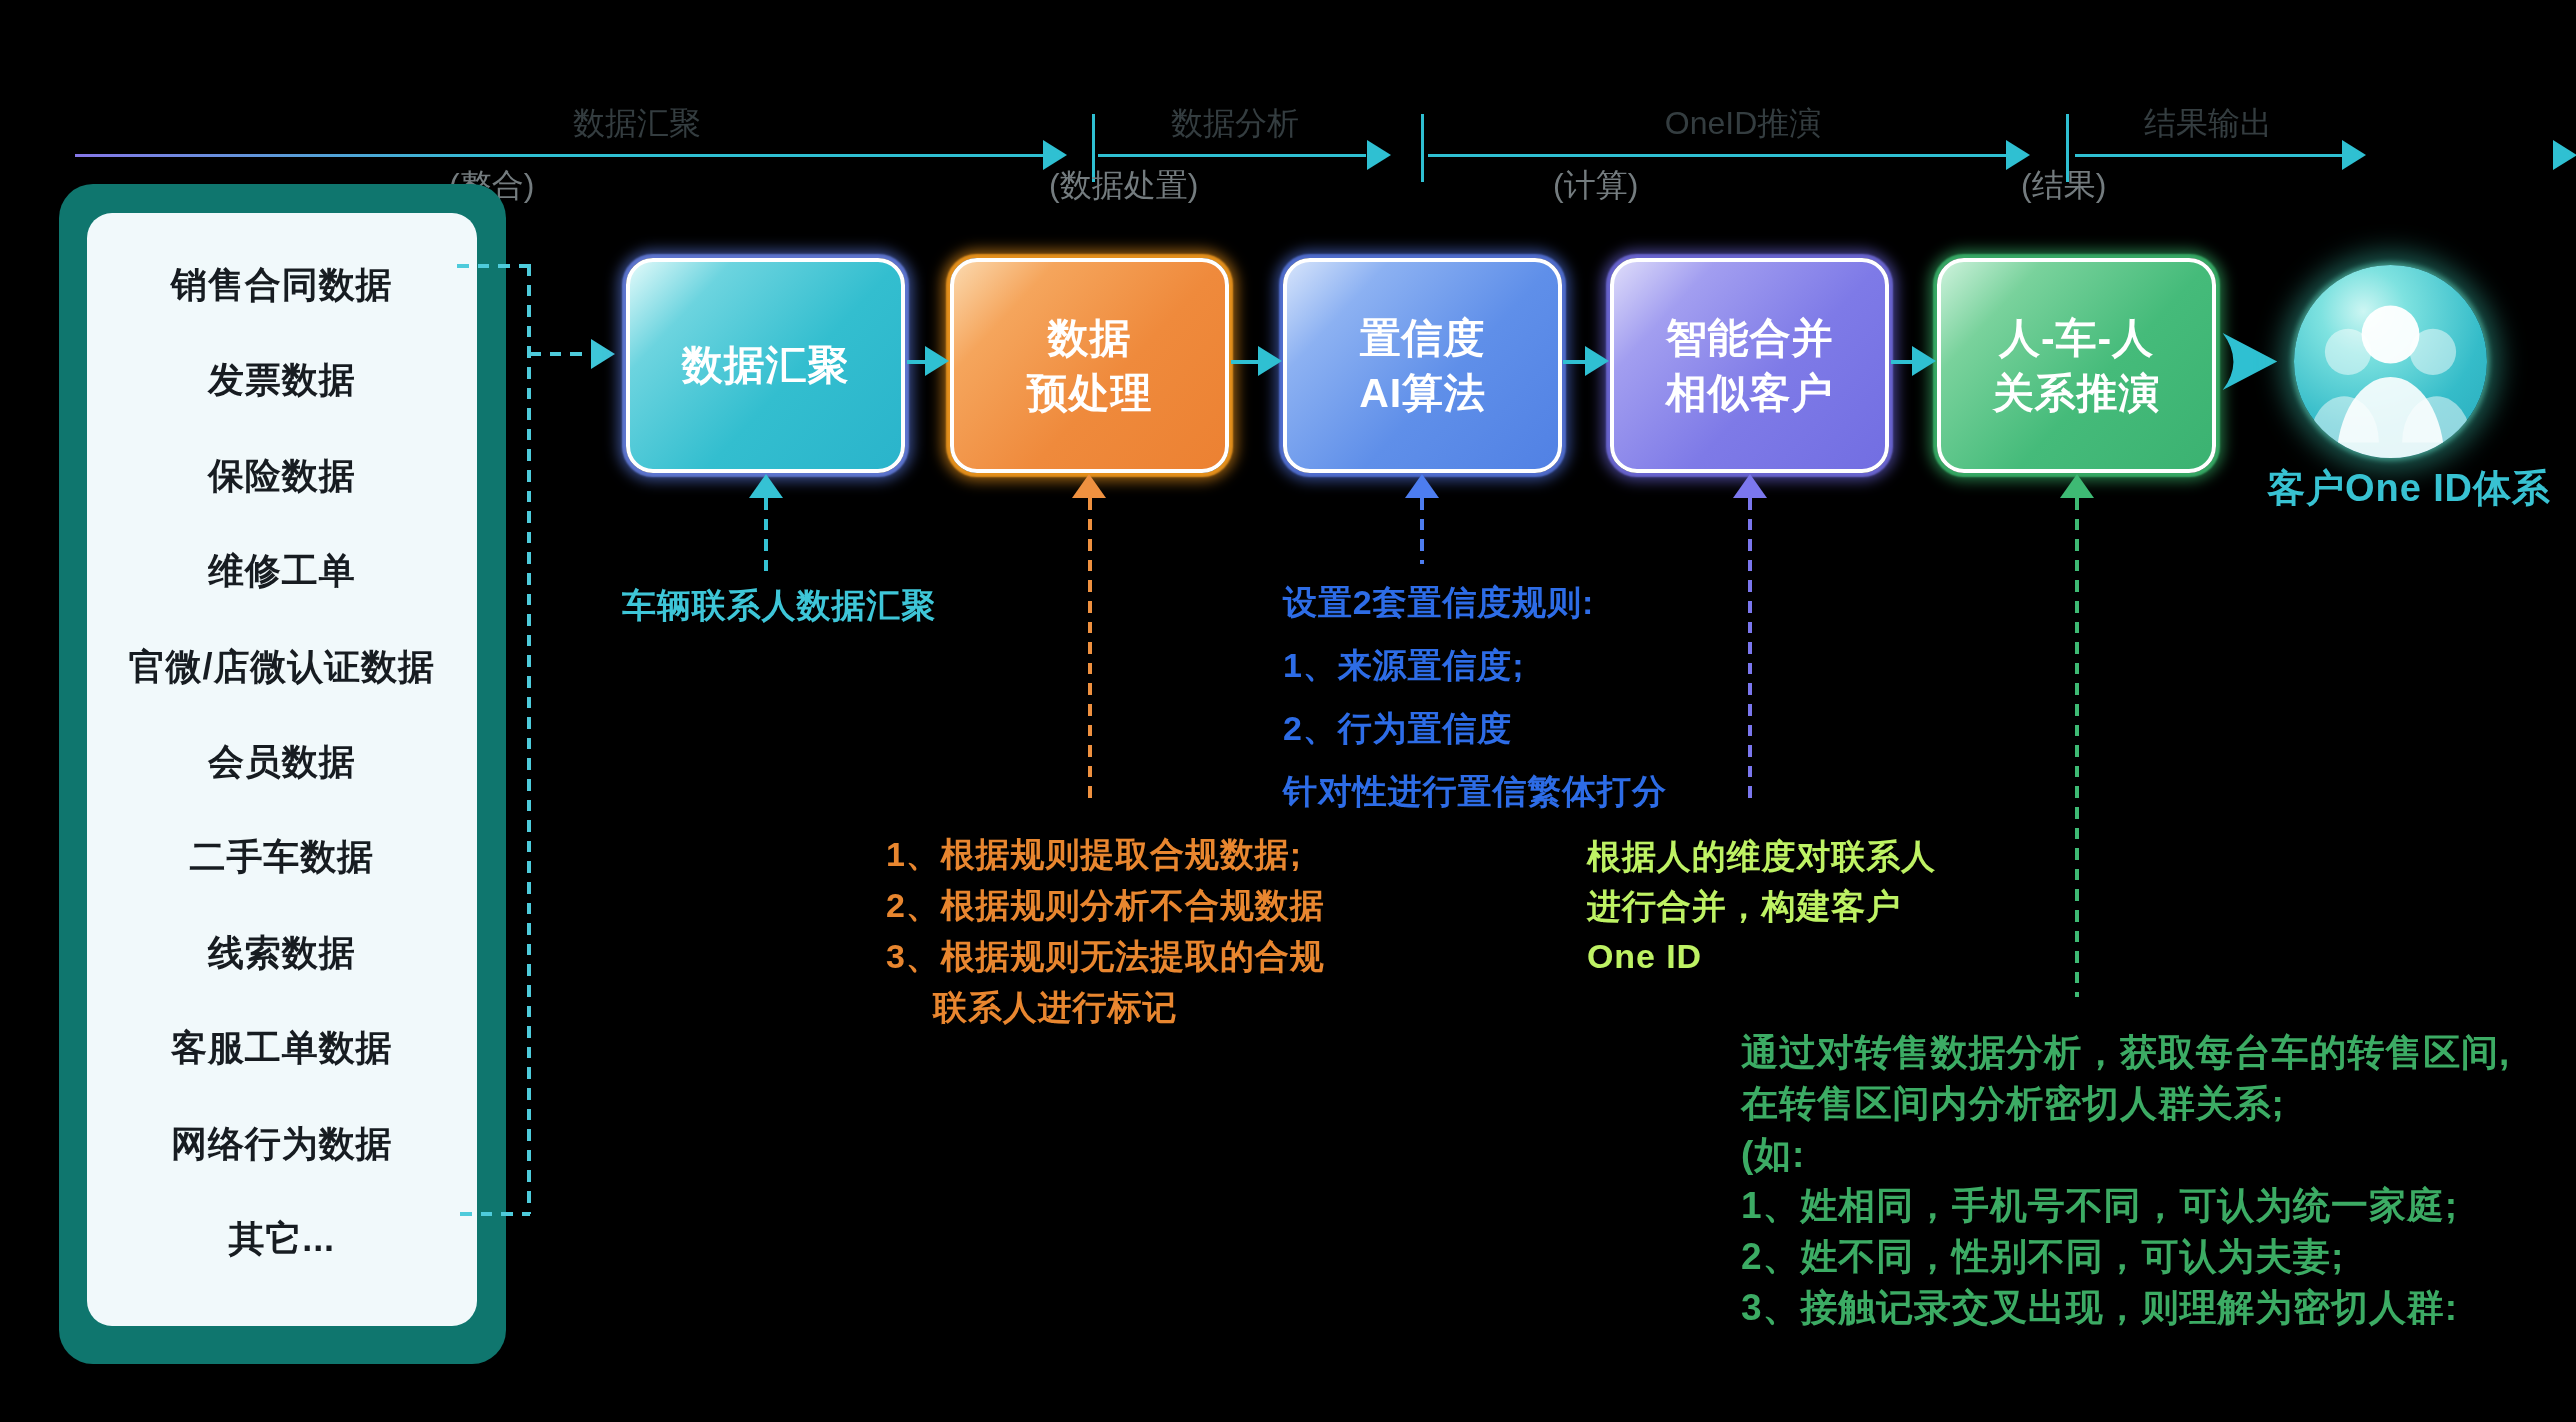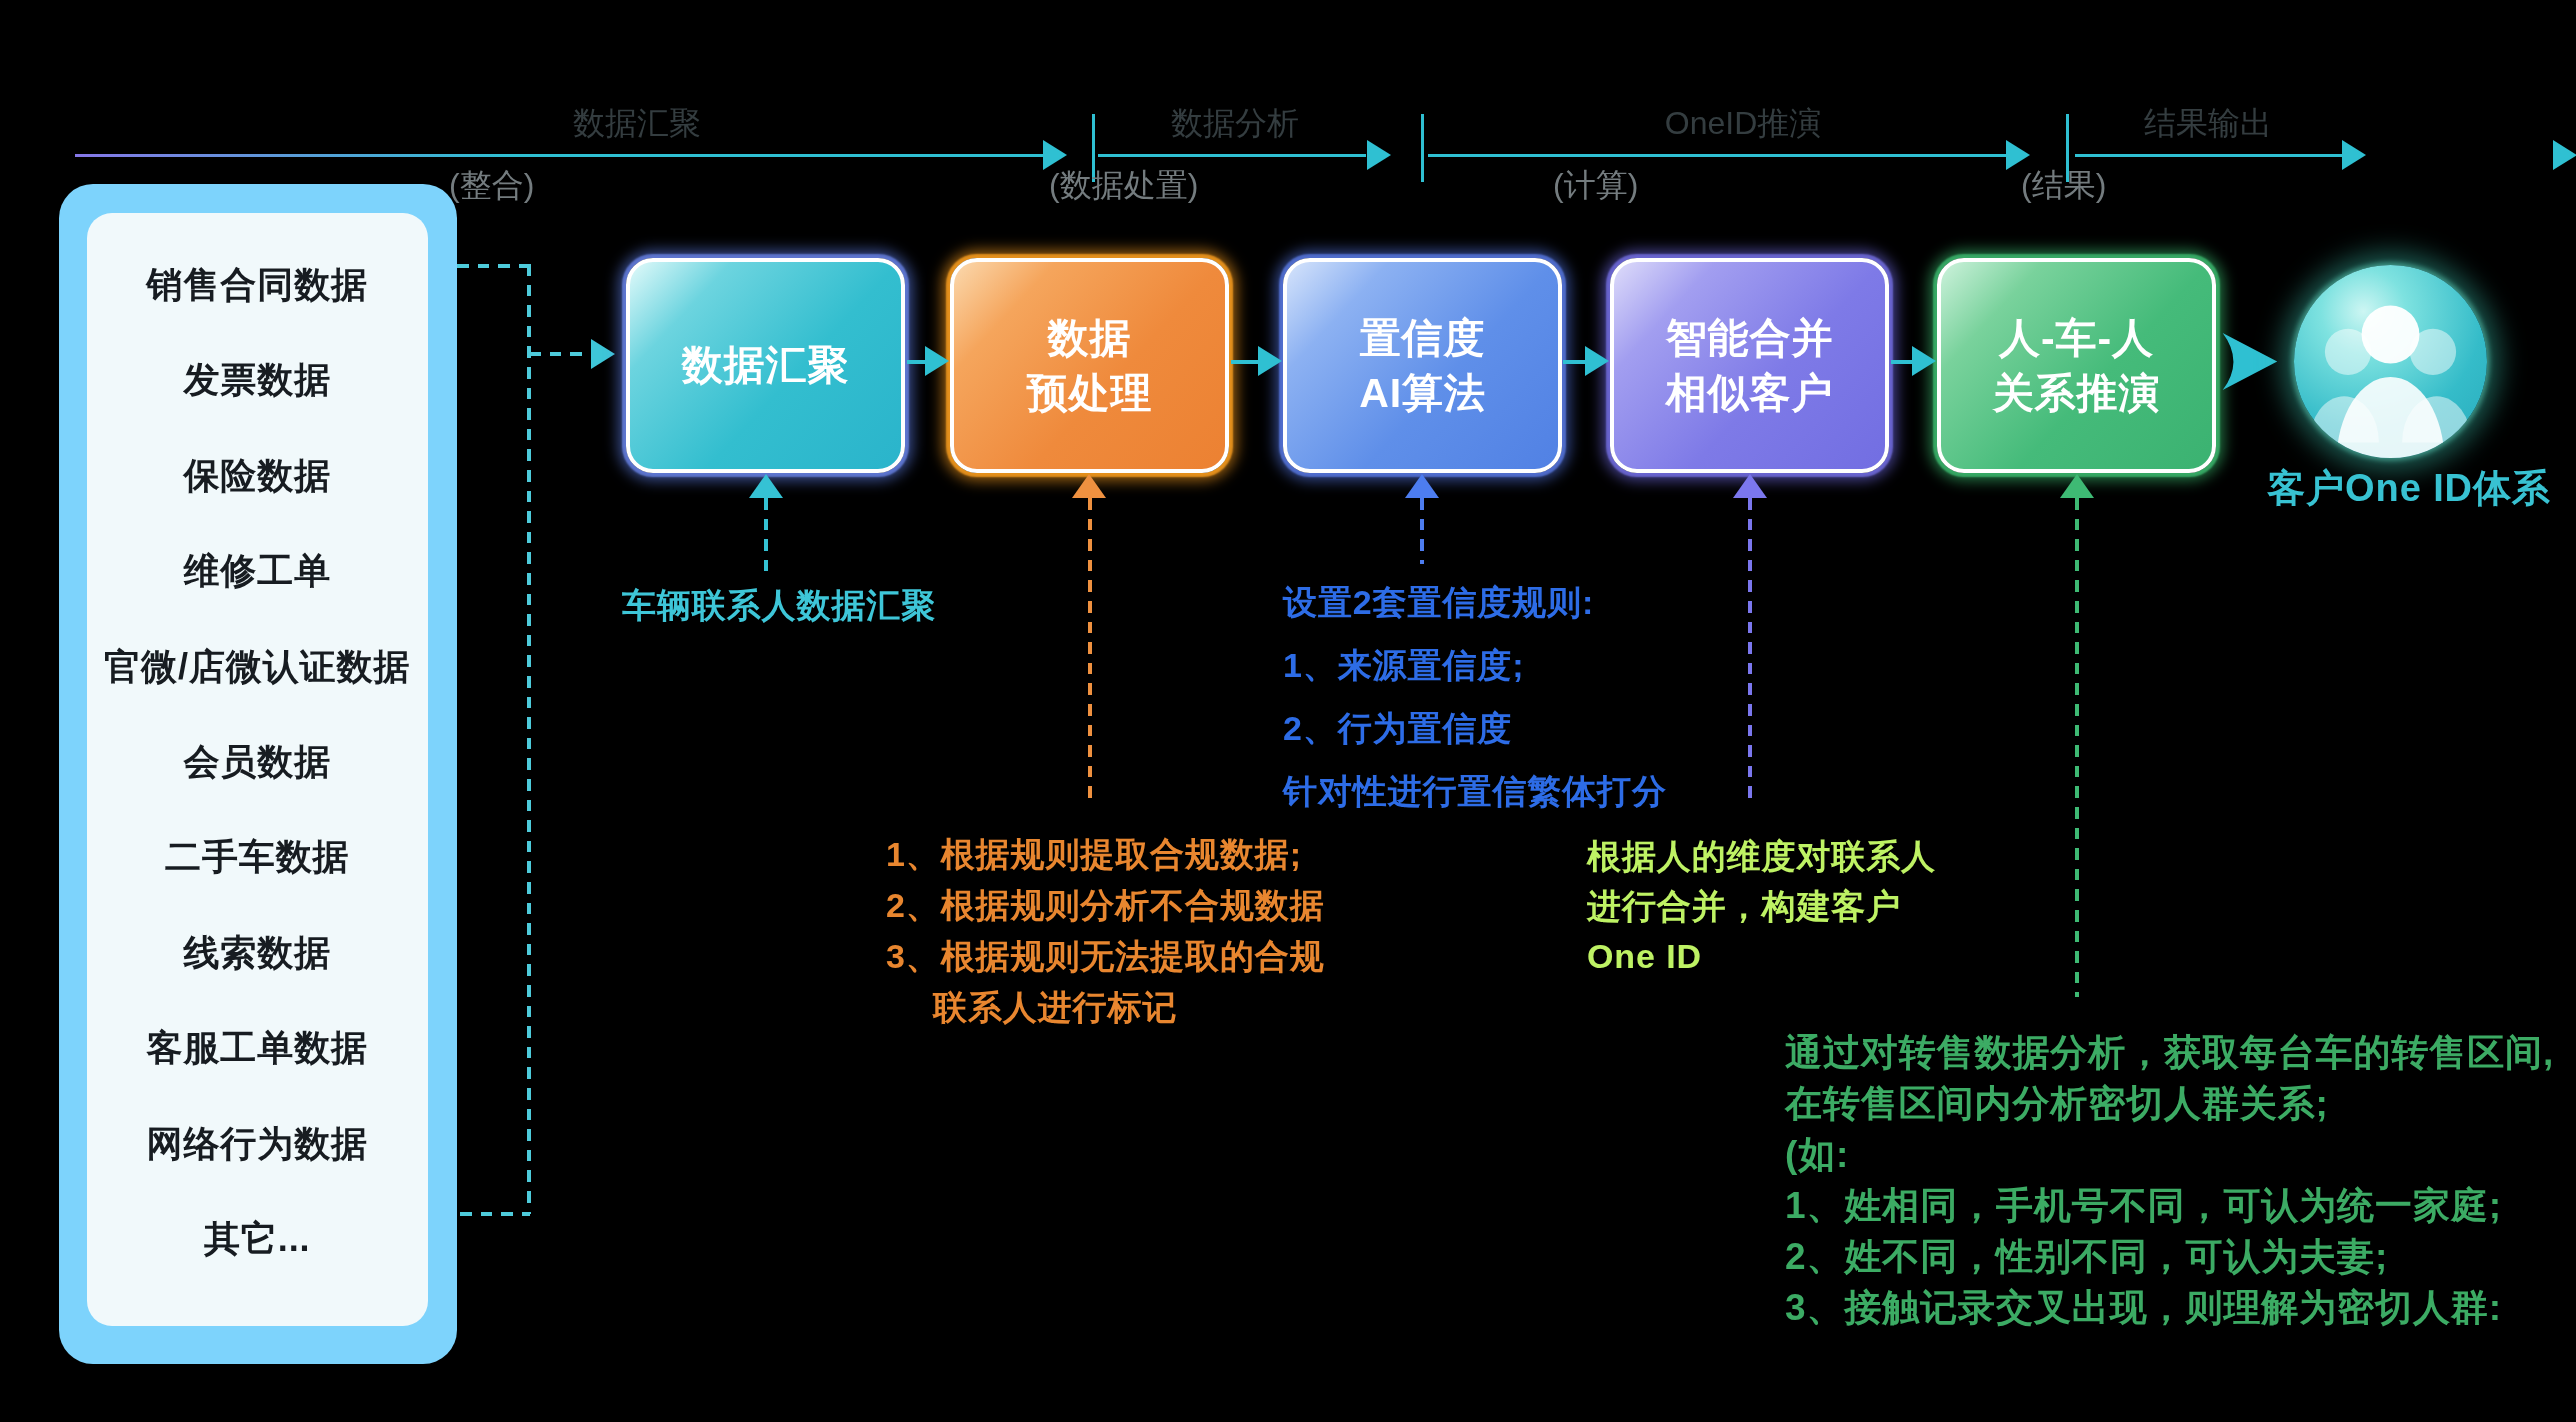--- a/index.html
+++ b/index.html
@@ -21,22 +21,22 @@
   .phase-label{position:absolute;top:104px;width:376px;margin-left:-188px;text-align:center;
                font-size:32px;font-weight:500;color:#343d40;line-height:38px;}
   .phase-sub{position:absolute;top:166px;width:376px;margin-left:-188px;
              font-size:32px;font-weight:400;color:#747c7f;line-height:38px;}
   #phase1-label{left:637px;} #phase1-sub{left:637px;}
   #phase2-label{left:1235px;} #phase2-sub{left:1237px;}
   #phase3-label{left:1743px;} #phase3-sub{left:1741px;}
   #phase4-label{left:2208px;} #phase4-sub{left:2209px;}
 
   
-  #source-panel{position:absolute;left:59px;top:184px;width:398px;height:1180px;
-                background:#7dd3fc;border-radius:34px;}
+  #source-panel{position:absolute;left:59px;top:184px;width:447px;height:1180px;
+                background:#0f766e;border-radius:34px;}
   #source-inner{position:absolute;left:28px;top:29px;right:29.5px;bottom:38px;background:#f1f9fb;border-radius:25px;
                 display:flex;flex-direction:column;justify-content:space-between;
                 padding:50px 7.2px 66px 7.2px;box-sizing:border-box;}
   .source-item{font-size:36px;font-weight:600;color:#171c21;text-align:center;letter-spacing:0.9px;line-height:43px;}
 
   
   .dash-h{position:absolute;height:3.6px;
           background:repeating-linear-gradient(to right,#4ecbdb 0 11.6px,transparent 11.6px 20.6px);}
   #conn-top{left:457px;top:264px;width:73px;}
   #conn-bottom{left:460px;top:1212px;width:70px;}
@@ -85,21 +85,21 @@
   #stem3{left:1420px;height:66px; background:repeating-linear-gradient(to bottom,#4d7df0 0 11.6px,transparent 11.6px 20.6px);}
   #stem4{left:1748px;height:302px;background:repeating-linear-gradient(to bottom,#7b77ee 0 11.6px,transparent 11.6px 20.6px);}
   #stem5{left:2075px;height:499px;background:repeating-linear-gradient(to bottom,#3eba74 0 11.6px,transparent 11.6px 20.6px);}
 
   
   .note{position:absolute;font-weight:600;letter-spacing:0.9px;white-space:nowrap;}
   #note1{left:622px;top:586px;font-size:34px;line-height:39px;color:#3ec6d8;}
   #note2{left:886px;top:829px;font-size:34px;line-height:51px;color:#e8862f;}
   #note3{left:1283px;top:571px;font-size:34px;line-height:63px;color:#2d6ce6;}
   #note4{left:1587px;top:831px;font-size:34px;line-height:50px;color:#bef264;}
-  #note5{left:1741px;top:1027px;font-size:37px;line-height:51px;color:#3cab64;margin-left:44px;}
+  #note5{left:1741px;top:1027px;font-size:37px;line-height:51px;color:#3cab64;}
   .indent{padding-left:47px;}
 
   
   #big-arrow{position:absolute;left:2220px;top:330px;}
   #oneid-icon{position:absolute;left:2294px;top:265px;width:193px;height:193px;border-radius:50%;
               background:radial-gradient(circle at 36% 24%,#cdf6f3 0%,#7ee2e0 22%,#35bcc9 62%,#27a9bb 100%);
               box-shadow:0 0 27px 12.5px rgba(62,200,180,0.45),0 0 5.4px 2.7px rgba(120,230,205,0.5);}
   #oneid-label{position:absolute;left:2241px;top:463px;width:336px;text-align:center;
                font-size:38px;font-weight:700;color:#38c2d2;letter-spacing:0.9px;white-space:nowrap;}
 </style>

